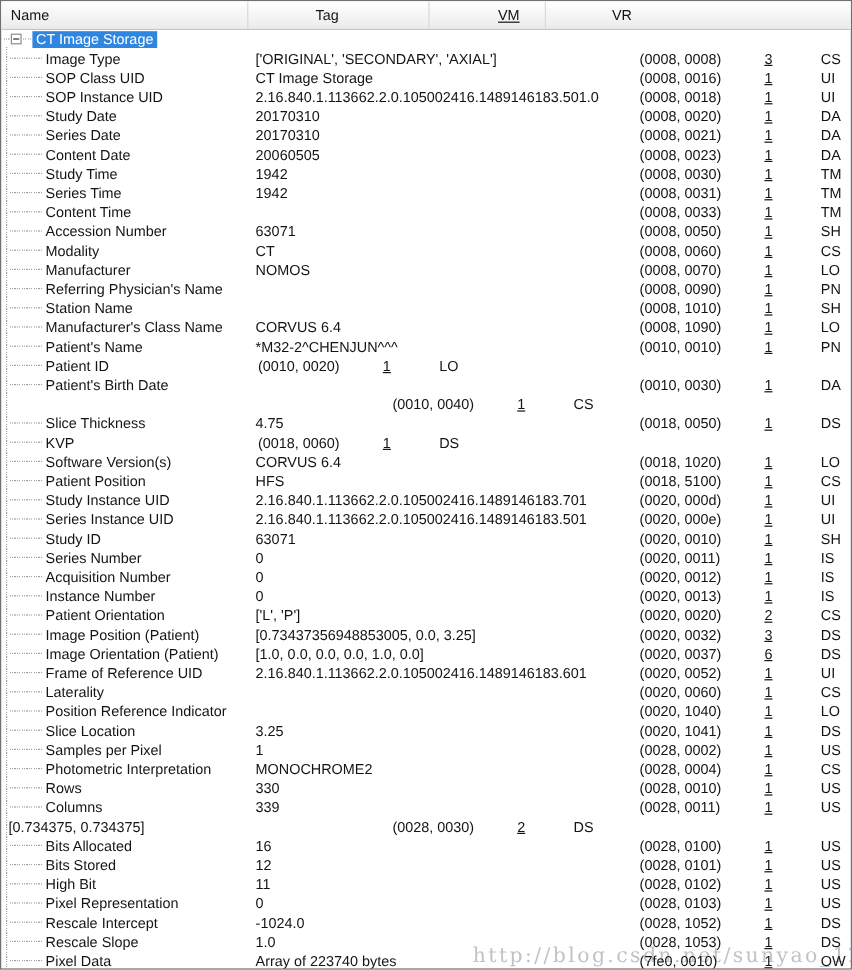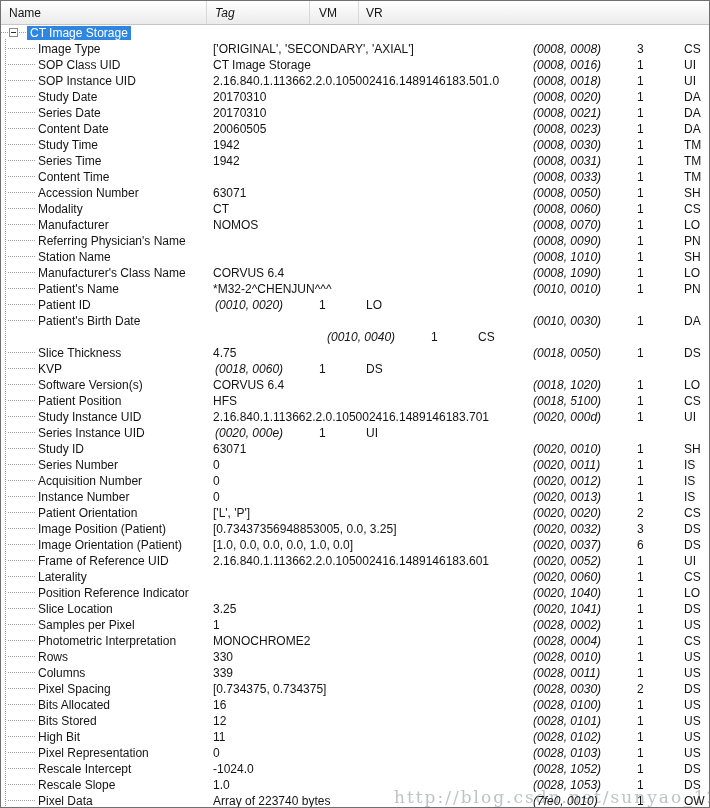--- a/index.html
+++ b/index.html
@@ -11,28 +11,28 @@
   body{background:#ffffff; font-family:"Liberation Sans","DejaVu Sans",sans-serif;}
   .window{
     position:relative; width:710px; height:808px; overflow:hidden;
     border:1px solid var(--window-border); background:#ffffff;
   }
   
   .header{
     display:flex; height:24px; align-items:stretch;
     background:linear-gradient(#ffffff,#ebebeb);
     border-bottom:1px solid var(--header-border);
-    color:var(--text); font-size:12px;
+    color:var(--text); font-size:12px;gap:48px;
   }
   .hcell{display:flex; align-items:center; border-right:1px solid #d9d9d9; white-space:nowrap; overflow:hidden;}
   .hcell:last-child{border-right:none;}
   .c-name{width:206px; padding-left:8px;}
   .c-value{width:318px; padding-left:6px;}
-  .c-tag{width:103px; padding-left:8px;font-style:italic;}
-  .c-vm{width:49px; padding-left:9px;}
+  .c-tag{width:103px; padding-left:8px;}
+  .c-vm{width:49px; padding-left:9px;text-decoration:underline;}
   .c-vr{flex:1; padding-left:7px;}
   
   .body{position:relative; height:784px;}
   .watermark{
     position:absolute; left:393px; top:762px; z-index:1; white-space:nowrap;
     font-family:"DejaVu Serif","Liberation Serif",serif; font-size:17px;
     letter-spacing:2px; color:var(--watermark-color);
   }
   .tree{position:relative; z-index:2;}
   .tree-vline{
@@ -257,20 +257,21 @@
   </div>
           <div class="row">
     <div class="cell name-cell c-name">Study Instance UID</div>
     <div class="cell c-value">2.16.840.1.113662.2.0.105002416.1489146183.701</div>
     <div class="cell c-tag">(0020, 000d)</div>
     <div class="cell c-vm">1</div>
     <div class="cell c-vr">UI</div>
   </div>
           <div class="row">
     <div class="cell name-cell c-name">Series Instance UID</div>
+    <div class="cell c-value">2.16.840.1.113662.2.0.105002416.1489146183.501</div>
     <div class="cell c-tag">(0020, 000e)</div>
     <div class="cell c-vm">1</div>
     <div class="cell c-vr">UI</div>
   </div>
           <div class="row">
     <div class="cell name-cell c-name">Study ID</div>
     <div class="cell c-value">63071</div>
     <div class="cell c-tag">(0020, 0010)</div>
     <div class="cell c-vm">1</div>
     <div class="cell c-vr">SH</div>
@@ -367,21 +368,20 @@
     <div class="cell c-vr">US</div>
   </div>
           <div class="row">
     <div class="cell name-cell c-name">Columns</div>
     <div class="cell c-value">339</div>
     <div class="cell c-tag">(0028, 0011)</div>
     <div class="cell c-vm">1</div>
     <div class="cell c-vr">US</div>
   </div>
           <div class="row">
-    <div class="cell name-cell c-name">Pixel Spacing</div>
     <div class="cell c-value">[0.734375, 0.734375]</div>
     <div class="cell c-tag">(0028, 0030)</div>
     <div class="cell c-vm">2</div>
     <div class="cell c-vr">DS</div>
   </div>
           <div class="row">
     <div class="cell name-cell c-name">Bits Allocated</div>
     <div class="cell c-value">16</div>
     <div class="cell c-tag">(0028, 0100)</div>
     <div class="cell c-vm">1</div>

